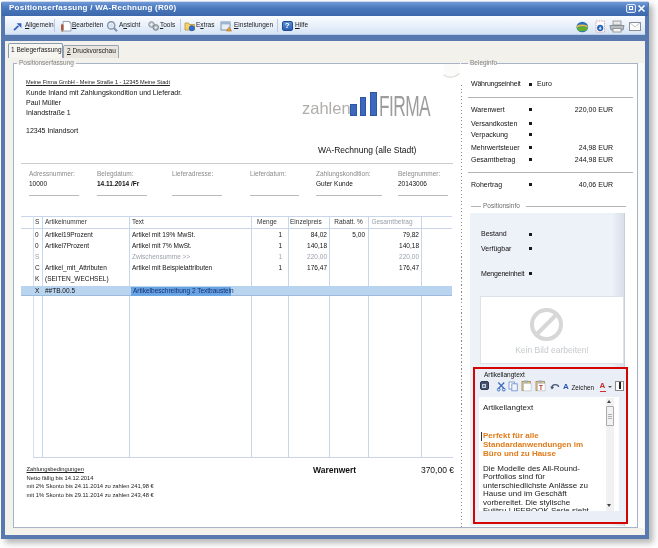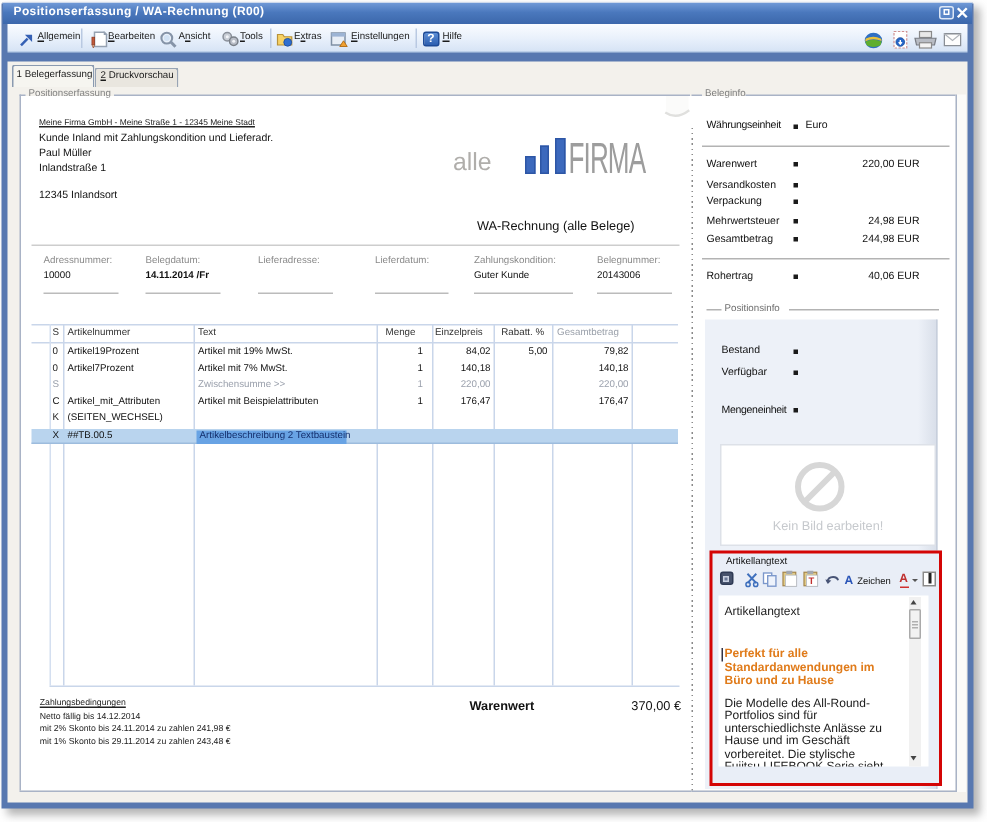--- a/index.html
+++ b/index.html
@@ -116,27 +116,27 @@
 <path d="M2 0 L17 0 L17 9 Q10 14 2 11.5 Z" fill="#fbfbfa"></path>
 <path d="M1.5 11 Q9 16 17.5 9.5" fill="none" stroke="#e0e0de" stroke-width="1.5"></path>
 </svg>
 
 <div class="a" style="left:26px;top:79px;font-size:5.6px;color:#222;text-decoration:underline;">Meine Firma GmbH - Meine Straße 1 - 12345 Meine Stadt</div>
 <div class="a" style="left:26px;top:88.5px;font-size:7px;color:#111;">Kunde Inland mit Zahlungskondition und Lieferadr.</div>
 <div class="a" style="left:26px;top:99px;font-size:7px;color:#111;">Paul Müller</div>
 <div class="a" style="left:26px;top:109px;font-size:7px;color:#111;">Inlandstraße 1</div>
 <div class="a" style="left:26px;top:127px;font-size:7px;color:#111;">12345 Inlandsort</div>
 
-<div class="a" style="left:302px;top:99px;font-size:16.5px;color:#b0aeab;">alle</div>
+<div class="a" style="left:302px;top:99px;font-size:16.5px;color:#b0aeab;">zahlen</div>
 <div class="a" style="left:350px;top:104px;width:6.5px;height:12px;background:#3c69bd;border:1px solid #2d56a5;"></div>
 <div class="a" style="left:359.5px;top:97px;width:6.5px;height:19px;background:#3c69bd;border:1px solid #2d56a5;"></div>
 <div class="a" style="left:370px;top:91.5px;width:6.5px;height:24.5px;background:#3c69bd;border:1px solid #2d56a5;"></div>
 <div class="a" style="left:379px;top:89.5px;font-size:29px;color:#9d9d9d;transform:scaleX(.60);transform-origin:0 0;letter-spacing:-1px;">FIRMA</div>
 
-<div class="a" style="left:318px;top:145px;font-size:8.5px;color:#111;">WA-Rechnung (alle Belege)</div>
+<div class="a" style="left:318px;top:145px;font-size:8.5px;color:#111;">WA-Rechnung (alle Stadt)</div>
 
 <div class="a" style="left:21px;top:163px;width:432px;height:1px;background:#cdcdcd;"></div>
 
 <div class="a lbl" style="left:29px;top:169.5px;">Adressnummer:</div>
 <div class="a lbl" style="left:97px;top:169.5px;">Belegdatum:</div>
 <div class="a lbl" style="left:172px;top:169.5px;">Lieferadresse:</div>
 <div class="a lbl" style="left:250px;top:169.5px;">Lieferdatum:</div>
 <div class="a lbl" style="left:316px;top:169.5px;">Zahlungskondition:</div>
 <div class="a lbl" style="left:398px;top:169.5px;">Belegnummer:</div>
 <div class="a" style="left:29px;top:180px;font-size:6.5px;color:#111;">10000</div>

